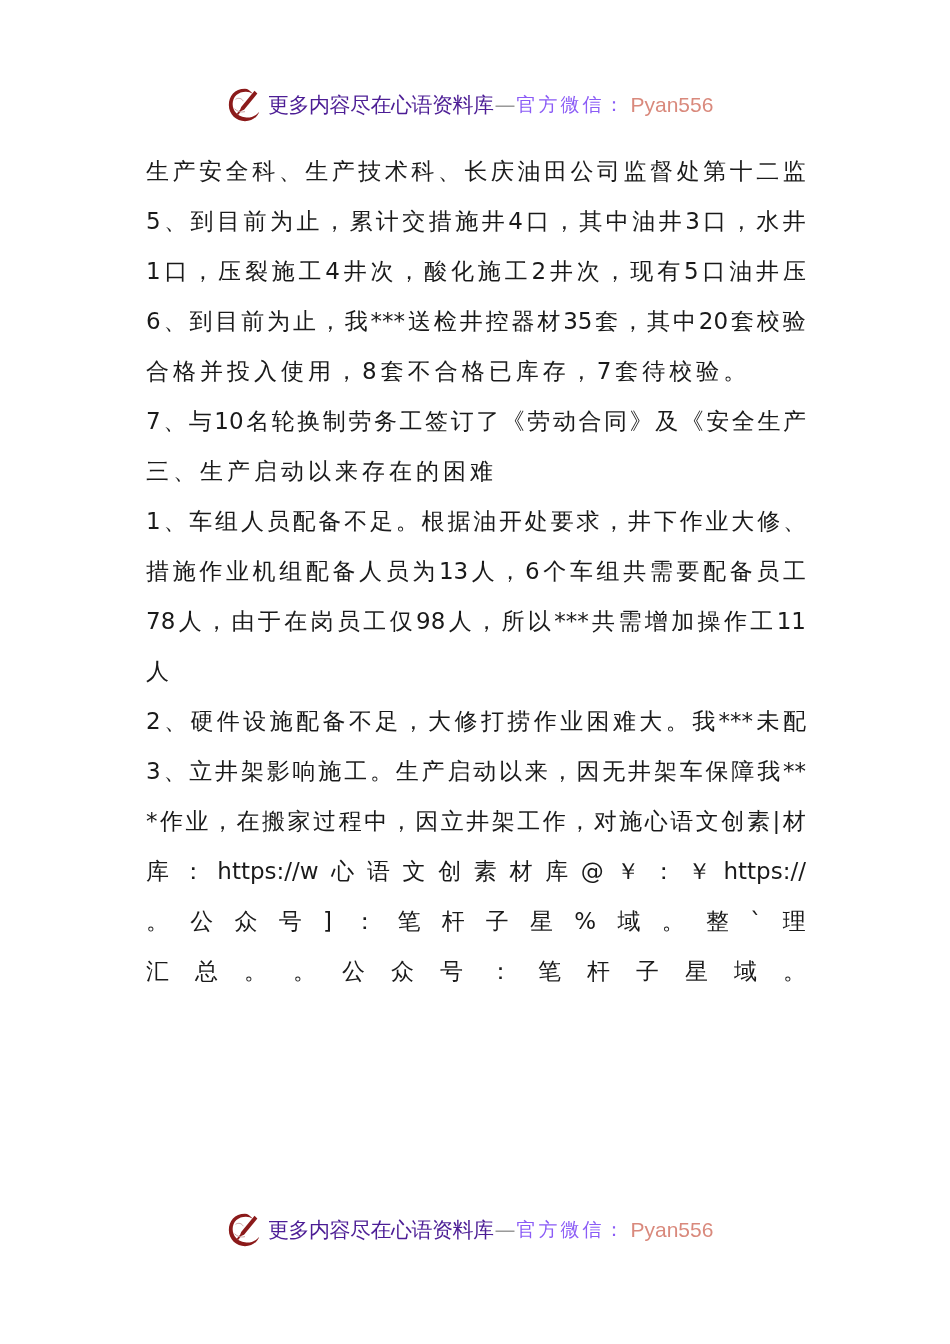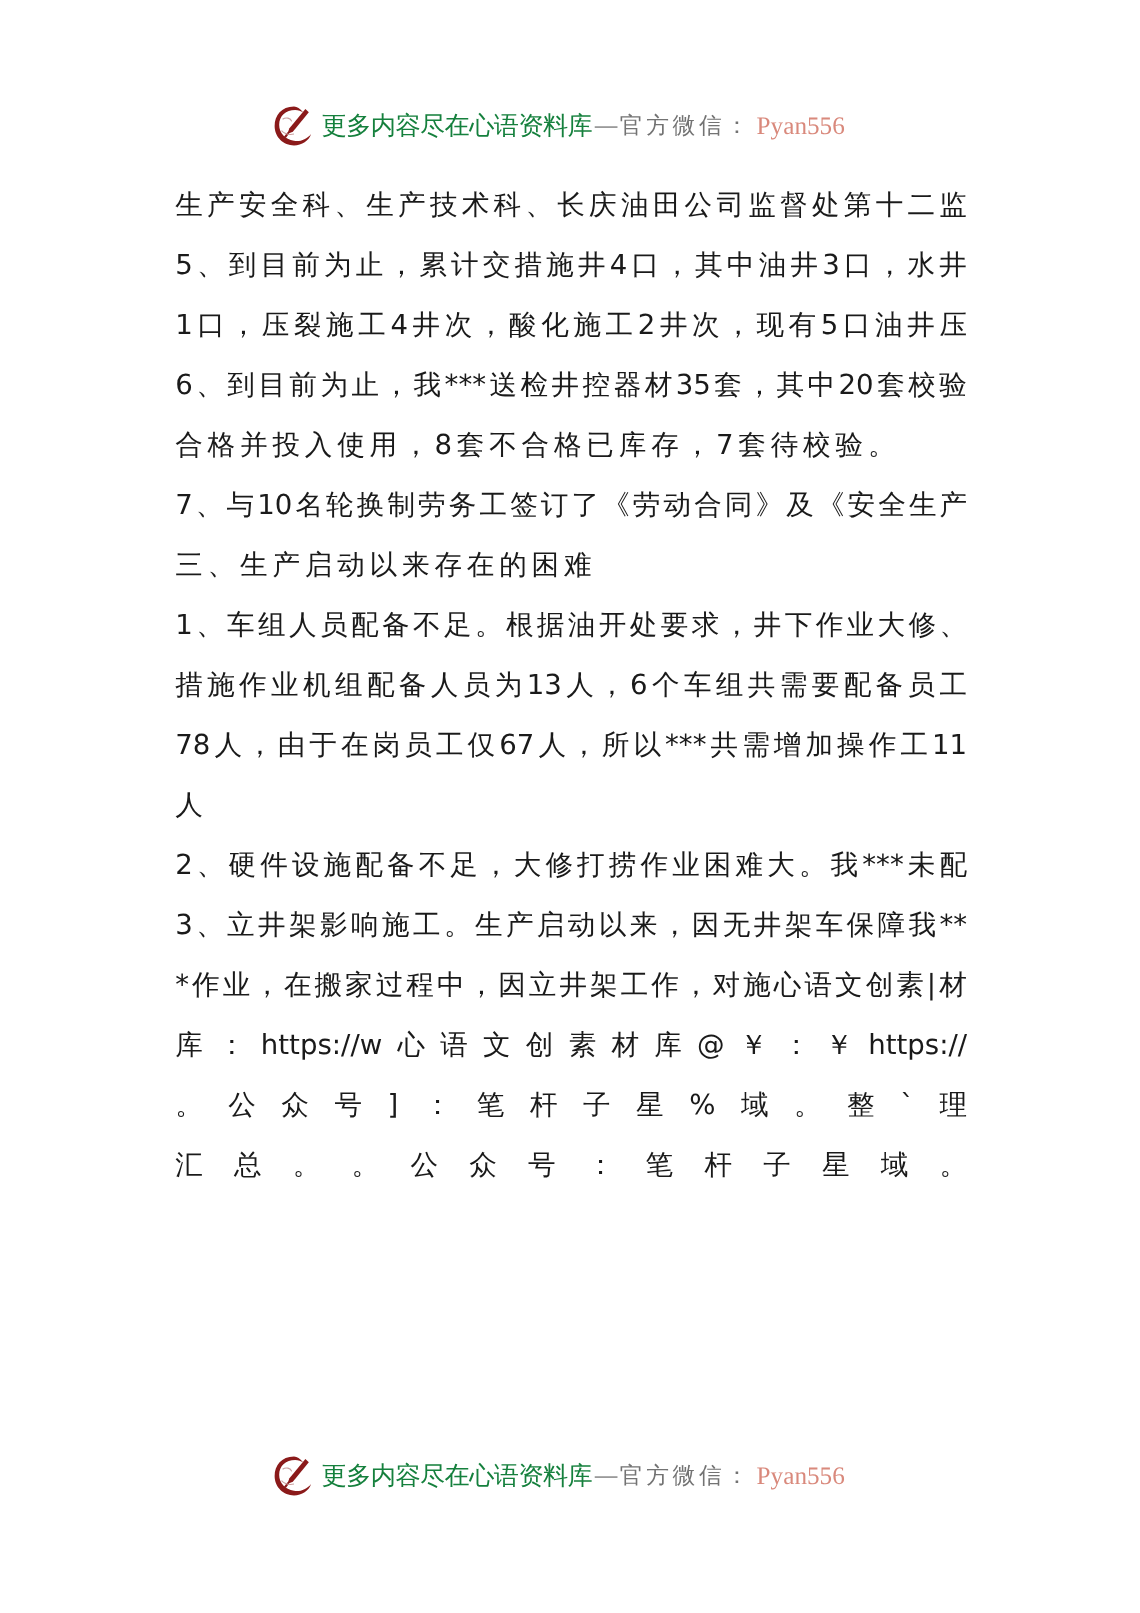--- a/index.html
+++ b/index.html
@@ -25,39 +25,39 @@
     }
     .banner.top { top: 83px; }
     .banner.bottom { top: 1208px; }
     .banner .logo {
       width: 38px;
       height: 38px;
       margin-right: 4px;
       flex: 0 0 auto;
     }
     .banner .pink {
-      color: #15803d;
+      color: #4c1d95;
       font-family: "DejaVu Serif", "Liberation Serif", serif;
       font-size: 21px;
       letter-spacing: -0.5px;
     }
     .banner .dash {
       color: #9a9a9a;
       font-size: 21px;
       margin: 0 1px;
     }
     .banner .gray {
-      color: #737373;
+      color: #8b5cf6;
       font-family: Liberation Mono, monospace;
       font-size: 19px;
       letter-spacing: 3px;
     }
     .banner .wechat-id {
       color: #d9897c;
-      font-family: Liberation Serif, serif;
+      font-family: Liberation Sans, sans-serif;
       font-size: 21px;
       margin-left: 4px;
     }
     .content {
       position: absolute;
       left: 146px;
       top: 146px;
       width: 660px;
     }
     .line {
@@ -294,21 +294,21 @@
       <span class="ch">78</span>
       <span class="ch">人</span>
       <span class="ch">，</span>
       <span class="ch">由</span>
       <span class="ch">于</span>
       <span class="ch">在</span>
       <span class="ch">岗</span>
       <span class="ch">员</span>
       <span class="ch">工</span>
       <span class="ch">仅</span>
-      <span class="ch">67</span>
+      <span class="ch">98</span>
       <span class="ch">人</span>
       <span class="ch">，</span>
       <span class="ch">所</span>
       <span class="ch">以</span>
       <span class="ch">***</span>
       <span class="ch">共</span>
       <span class="ch">需</span>
       <span class="ch">增</span>
       <span class="ch">加</span>
       <span class="ch">操</span>

